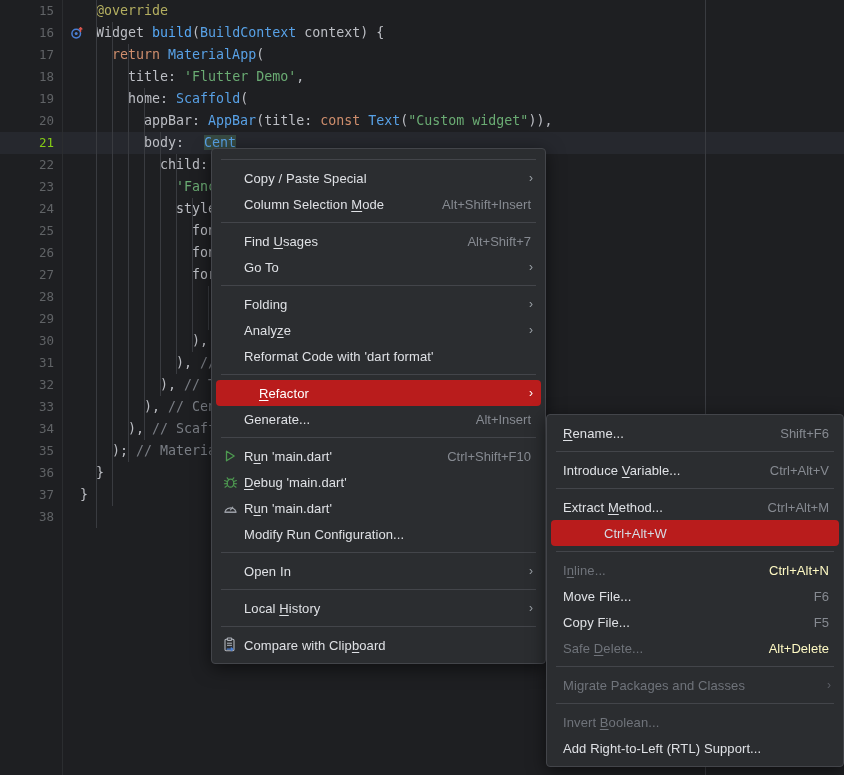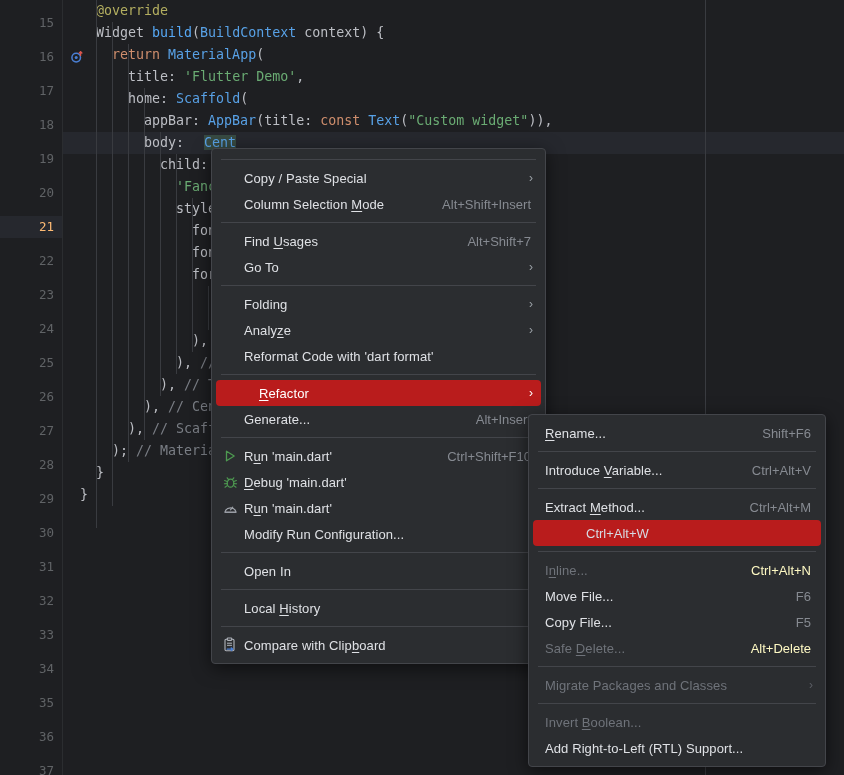--- a/index.html
+++ b/index.html
@@ -21,38 +21,37 @@
   }
   .gutter {
     position: absolute; left: 0; top: 0; width: 62px; height: 100%;
     background: #1e1f22;
   }
   .gutter-line {
     position: relative; height: 22px; width: 62px;
     color: #606366; font-size: 12.5px; line-height: 22px;
     text-align: right; padding-right: 8px;
     font-family: "DejaVu Sans Mono", monospace;
-    margin-top: 12px;
   }
   .gutter-sep {
     position: absolute; left: 62px; top: 0; width: 1px; height: 100%;
     background: #2b2d30;
   }
   .override-icon {
     position: absolute; right: -22px; top: 4px;
     width: 14px; height: 14px;
   }
   .code-area { position: absolute; left: 63px; top: 0; right: 0; height: 100%; }
   .code-line {
     position: relative; height: 22px; line-height: 22px;
     white-space: pre; color: #bcbec4; padding-left: 17px;
     font-family: "DejaVu Sans Mono", monospace; font-size: 13.3px;
   }
   .code-line.current { background: #26282e; }
-  .gutter-line.current { background: #26282e; color: #fdba74; }
+  .gutter-line.current { background: #26282e; color: #84cc16; }
   .sel { background: #374a42; margin-left: 12px; }
   .tok-ann  { color: #b3ae60; }
   .tok-kw   { color: #cf8e6d; }
   .tok-cls  { color: #58a1e6; }
   .tok-str  { color: #6aab73; }
   .tok-cmt  { color: #7a7e85; }
   .tok-fn   { color: #56a8f5; }
   .tok-plain{ color: #bcbec4; }
   .indent-guides { position: absolute; left: 63px; top: 0; height: 100%; width: 700px; pointer-events:none; }
   .iguide { position: absolute; width: 1px; background: #393b40; }
@@ -67,21 +66,21 @@
     background: #2b2d30;
     border: 1px solid #43454a;
     border-radius: 4px;
     box-shadow: 0 4px 18px rgba(0,0,0,0.55);
     padding: 5px 0;
     font-family: "Liberation Sans", sans-serif;
     font-size: 13px;
     color: #dfe1e5;
   }
   #ctx-menu  { left: 211px; top: 148px; width: 335px; }
-  #sub-menu  { left: 528px; top: 414px; width: 298px; }
+  #sub-menu  { left: 546px; top: 414px; width: 298px; }
 
   .mi {
     position: relative;
     display: flex; align-items: center;
     height: 26px;
     padding: 0 10px 0 0;
     margin: 0 4px;
     border-radius: 4px;
     cursor: default;
     white-space: nowrap;

